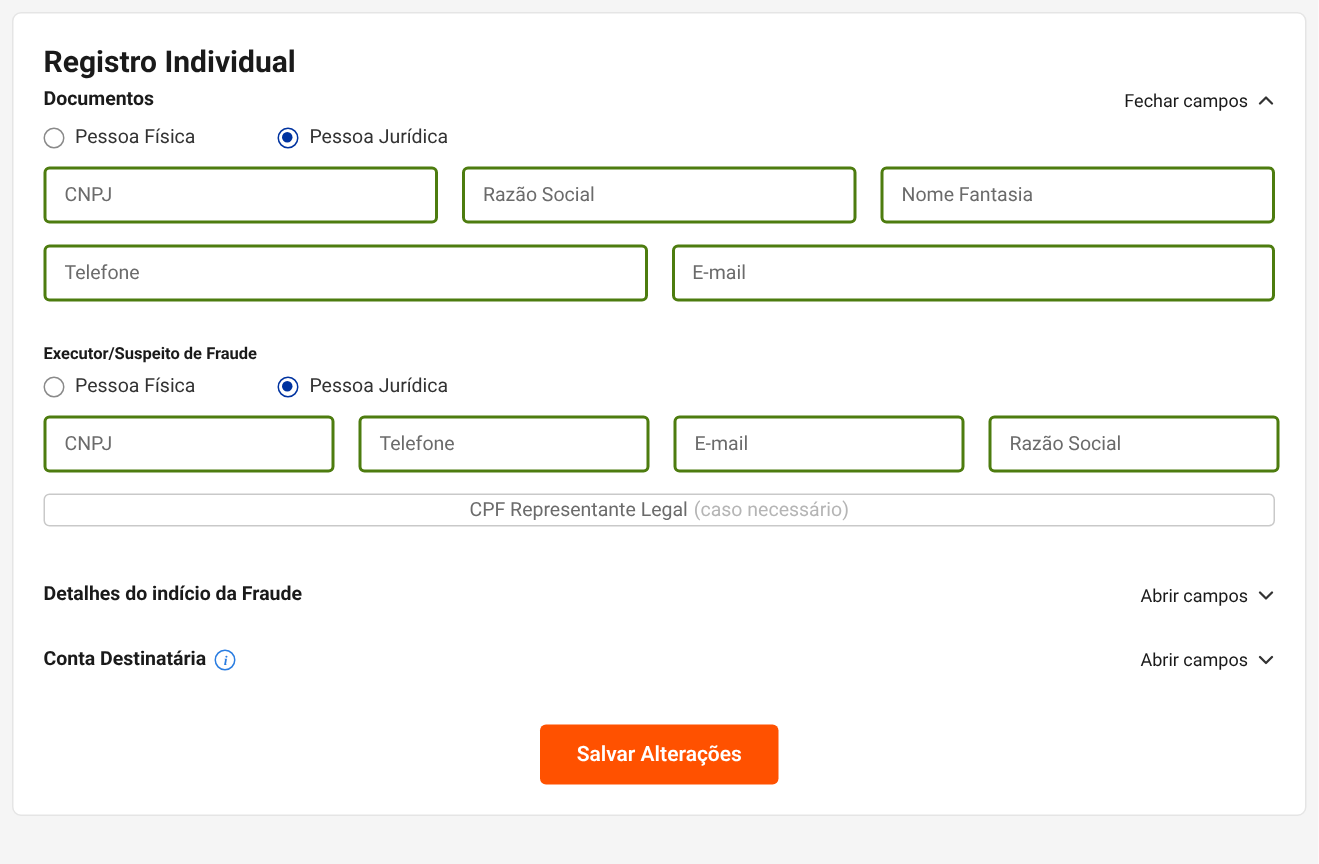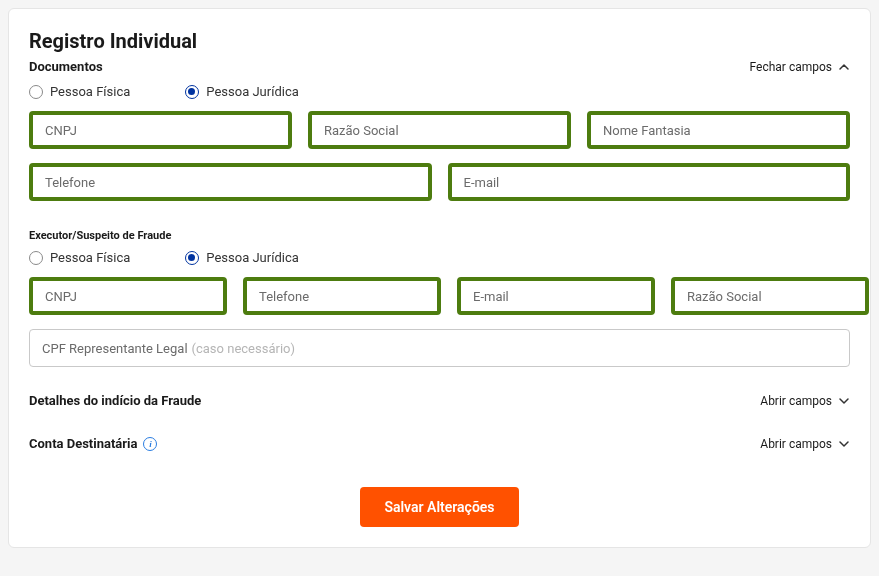--- a/index.html
+++ b/index.html
@@ -105,54 +105,55 @@
       color: #333;
     }
     .field-row {
       display: flex;
       gap: 16px;
       margin-bottom: 14px;
     }
     .input {
       flex: 1;
       height: 38px;
-      border: 4px solid #4d7c0f;
+      border: 2px solid #4d7c0f;
       border-radius: 4px;
       padding: 0 12px;
       font-size: 13px;
       color: #333;
       background: #fff;
       outline: none;
     }
     .input::placeholder {
       color: #6b6b6b;
     }
     .input-wrap {
       flex: 1;
-      height: 38px;
+      height: 22px;
       border: 1px solid #c9c9c9;
       border-radius: 4px;
       padding: 0 12px;
       display: flex;
       align-items: center;
       font-size: 13px;
       background: #fff;
       gap: 4px;
+      justify-content: center;
     }
     .input-wrap .main-ph {
       color: #6b6b6b;
     }
     .input-wrap .hint {
       color: #b5b5b5;
     }
     .section-gap {
       margin-top: 28px;
     }
     .section-gap-lg {
-      margin-top: 26px;
+      margin-top: 38px;
     }
     .button-row {
       display: flex;
       justify-content: center;
       margin-top: 36px;
     }
     .primary-btn {
       background: #ff5100;
       color: #fff;
       border: none;

